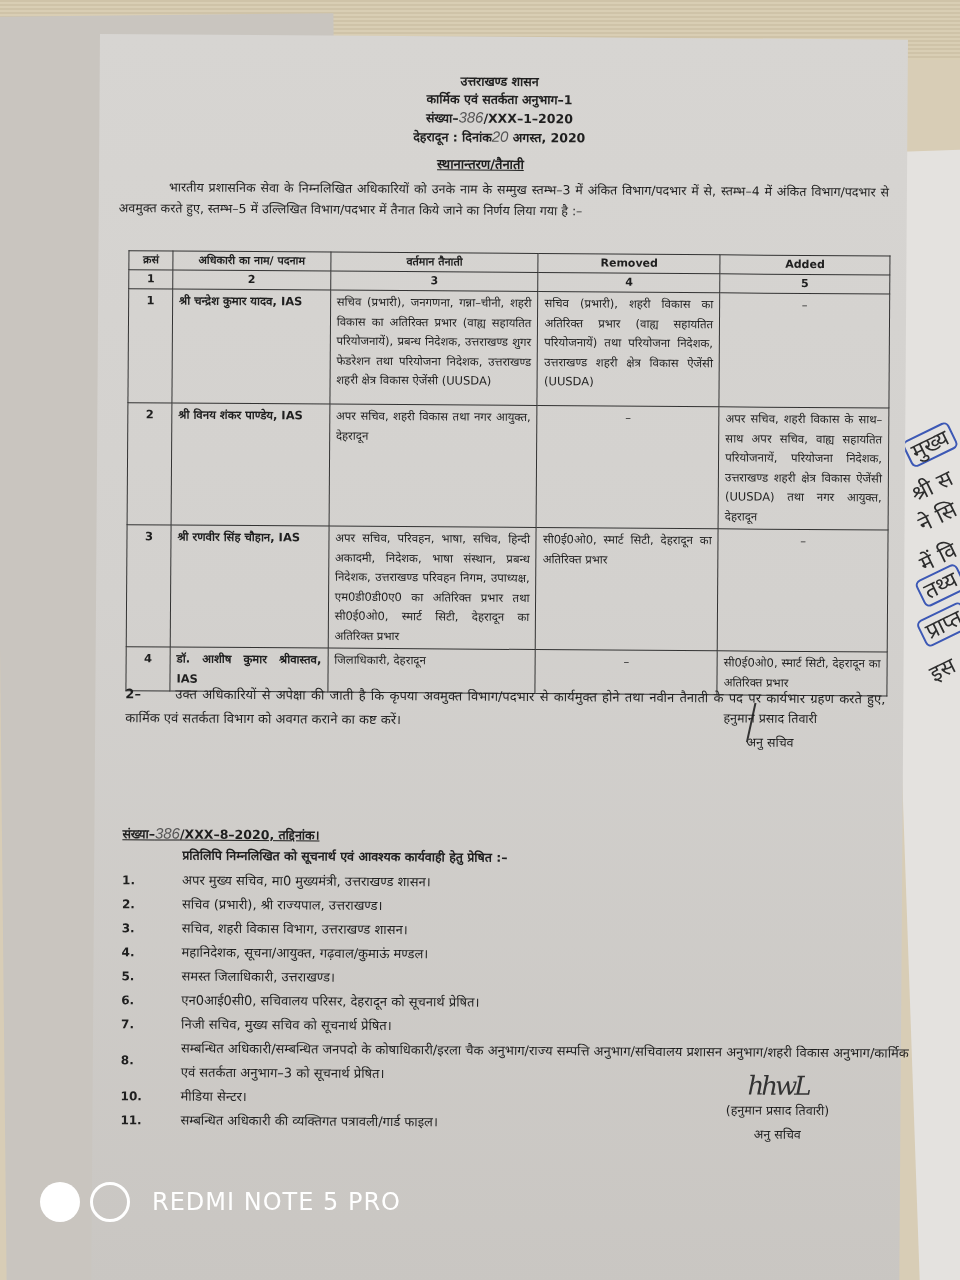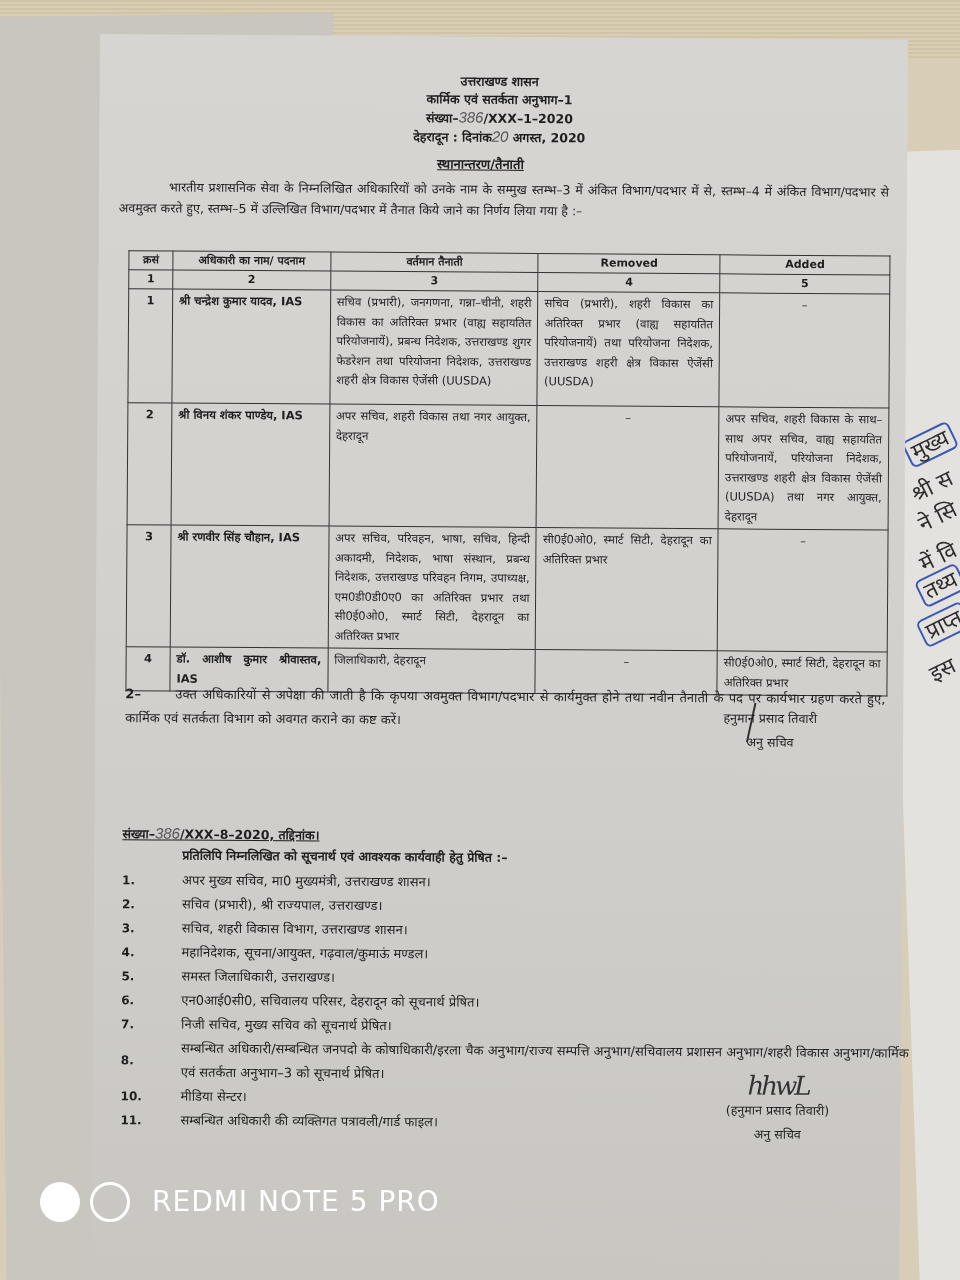--- a/index.html
+++ b/index.html
@@ -56,21 +56,21 @@
   .copy-list .item { display:flex; line-height:24px; }
   .copy-list .n { width:60px; font-weight:bold; font-size:12px; }
   .copy-list .t { flex:1; }
   .sign2 { position:absolute; top:1060px; left:590px; width:190px; text-align:center; font-size:12.5px; line-height:24px; }
   .scribble { position:absolute; left:655px; top:1032px; font-family:"DejaVu Serif", serif; font-style:italic; font-size:26px; color:#333; letter-spacing:-3px; }
   .watermark {
     position:absolute; left:40px; top:1182px; display:flex; align-items:center; gap:10px;
   }
   .dot-fill { width:40px; height:40px; border-radius:50%; background:#fff; }
   .dot-ring { width:34px; height:34px; border-radius:50%; border:3px solid #fff; }
-  .wm-text { color:#fff; font-size:28px; line-height:28px; letter-spacing:1px; margin-left:12px; font-family:"DejaVu Sans", sans-serif;text-align:center; }
+  .wm-text { color:#fff; font-size:24px; line-height:28px; letter-spacing:1px; margin-left:12px; font-family:"DejaVu Sans", sans-serif;text-align:center; }
 </style>
 </head>
 <body>
 
 <div class="wall"></div>
 <div class="sheet-behind-left"></div>
 
 <div class="sheet-right">
   <div class="hand" style="left:10px;top:290px;"><span class="ink">मुख्य</span></div>
   <div class="hand" style="left:14px;top:330px;">श्री स</div>

